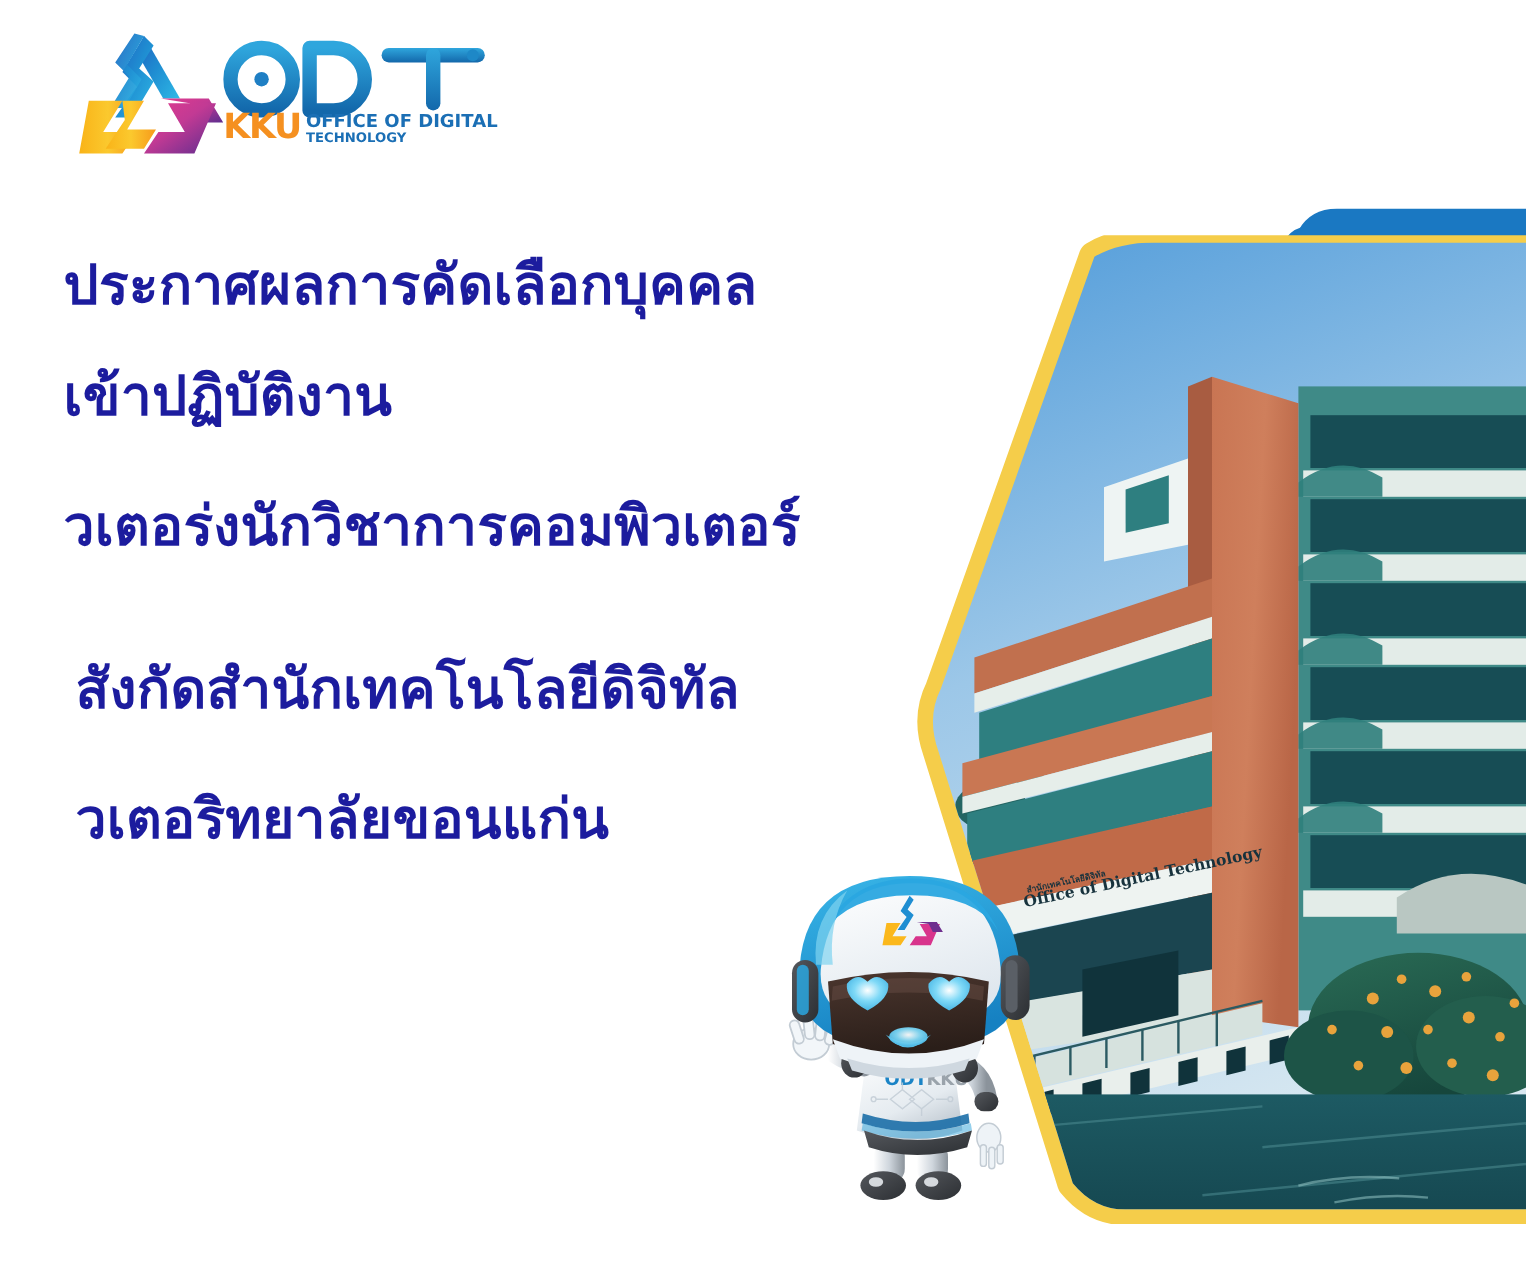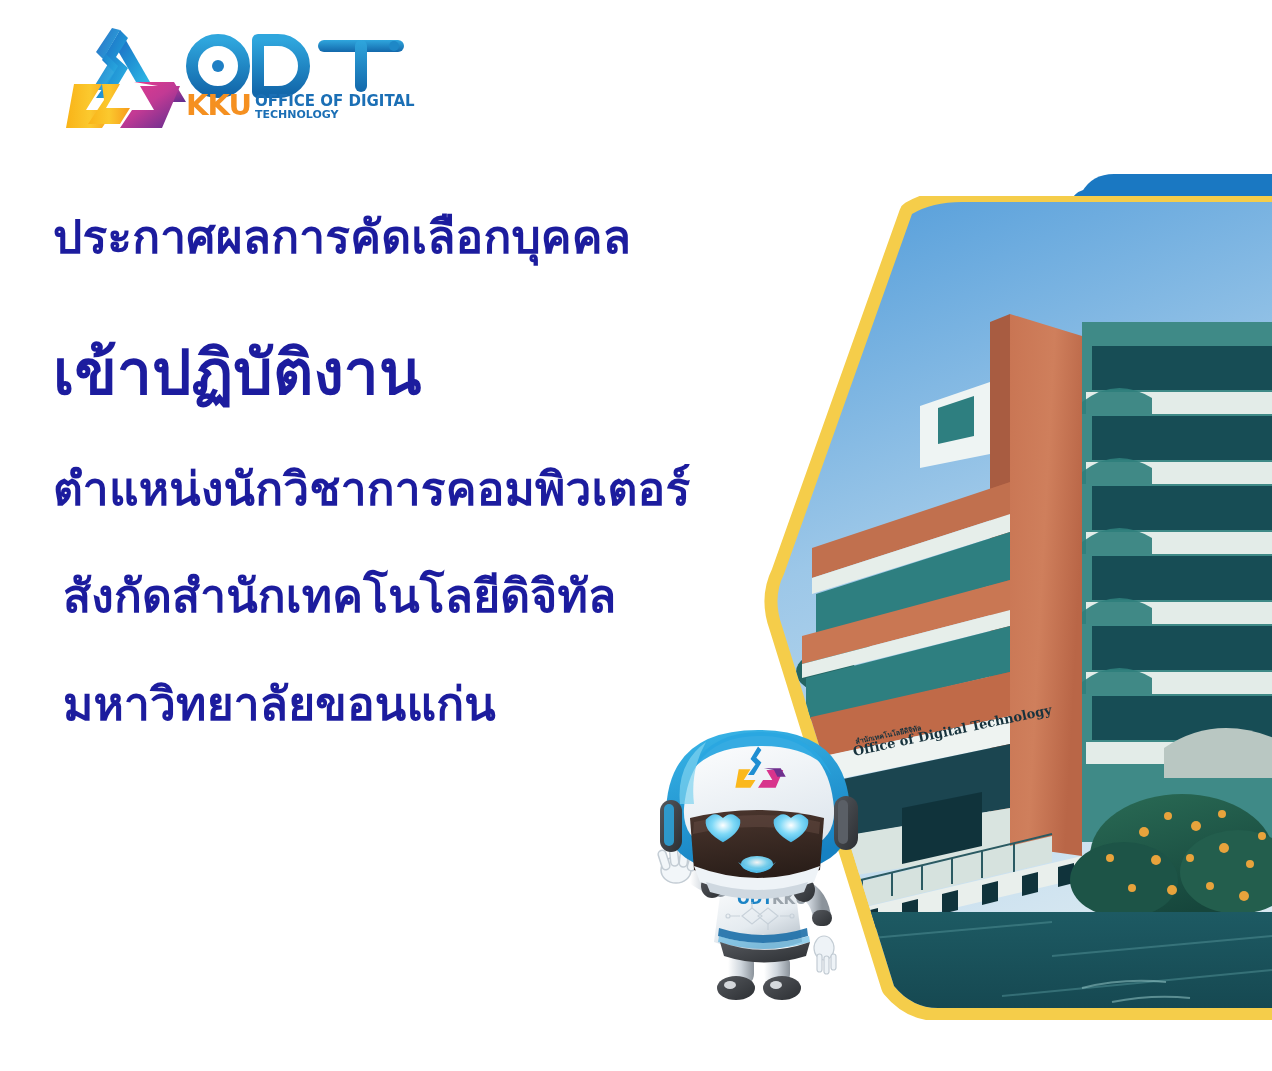--- a/index.html
+++ b/index.html
@@ -11,23 +11,23 @@
   
   .logo-wrap{position:absolute;left:58px;top:24px;width:360px;height:118px;}
   .logo-mark{position:absolute;left:0;top:0;width:128px;height:112px;}
   .logo-word{position:absolute;left:128px;top:6px;width:232px;height:110px;}
 
   
   .headline{position:absolute;left:53px;top:214px;width:760px;}
   .hl-line{color:#1c1c9e;font-weight:700;letter-spacing:.2px;
            white-space:nowrap;line-height:1.0;}
   .hl-0{font-size:46px;margin:0 0 0 0;}
-  .hl-1{font-size:62px;margin:82px 0 0 0;}
+  .hl-1{font-size:46px;margin:47px 0 0 0;}
   .hl-2{font-size:46px;margin:62px 0 0 0;}
-  .hl-3{font-size:46px;margin:61px 0 0 10px;}
+  .hl-3{font-size:46px;margin:90px 0 0 10px;}
   .hl-4{font-size:46px;margin:62px 0 0 10px;}
 
   
   .blue-shape{position:absolute;left:900px;top:88px;width:372px;height:140px;}
 
   
   .photo-frame{position:absolute;left:752px;top:196px;width:520px;height:824px;}
 
   
   .mascot{position:absolute;left:624px;top:704px;width:256px;height:300px;text-decoration:underline;}
@@ -120,23 +120,23 @@
           <span style="display:block;font-size:15px;font-weight:700;color:#1b6fb5;letter-spacing:0px;">OFFICE OF DIGITAL</span>
           <span style="display:block;font-size:11px;font-weight:800;color:#1b6fb5;letter-spacing:0px;">TECHNOLOGY</span>
         </span>
       </div>
     </div>
   </div>
 
   <div class="headline">
     <div class="hl-line hl-0">ประกาศผลการคัดเลือกบุคคล</div>
     <div class="hl-line hl-1">เข้าปฏิบัติงาน</div>
-    <div class="hl-line hl-2">ตำแหน่งนักวิชาการคอมพิวเตอร์</div>
+    <div class="hl-line hl-2">วเตอร่งนักวิชาการคอมพิวเตอร์</div>
     <div class="hl-line hl-3">สังกัดสำนักเทคโนโลยีดิจิทัล</div>
-    <div class="hl-line hl-4">มหาวิทยาลัยขอนแก่น</div>
+    <div class="hl-line hl-4">วเตอริทยาลัยขอนแก่น</div>
   </div>
 
   <div class="photo-frame">
     <svg viewBox="0 0 520 824" width="520" height="824">
       <defs>
 
         <clipPath id="hexClip">
           <path d="M 160 18
                    Q 180 6 210 6
                    L 520 6

